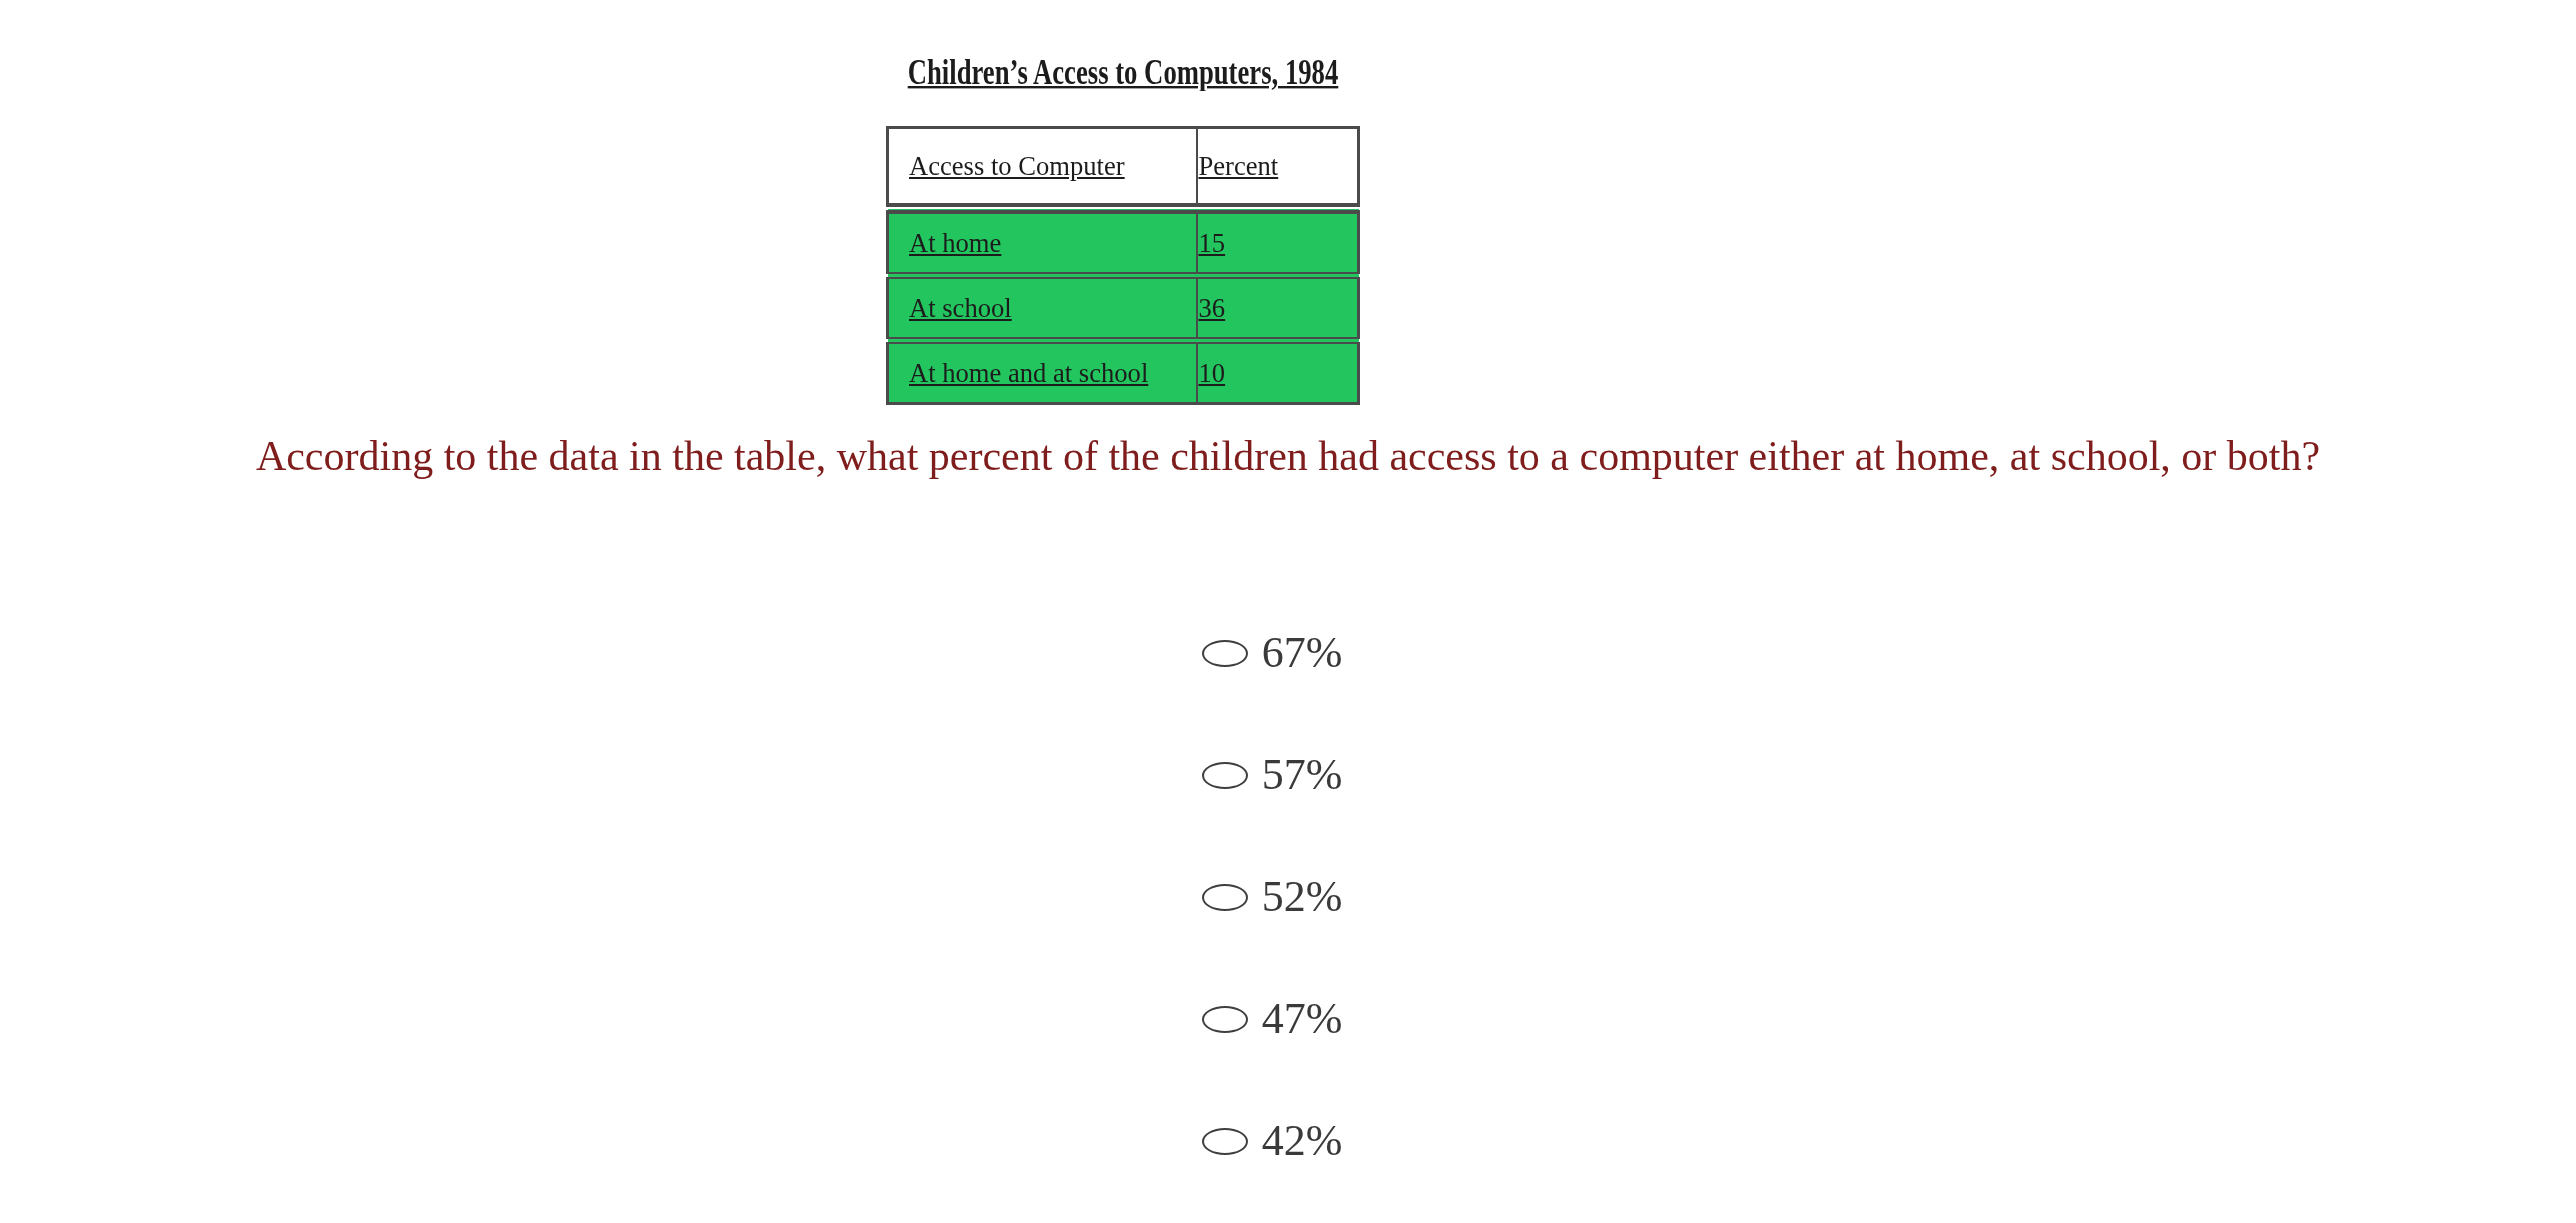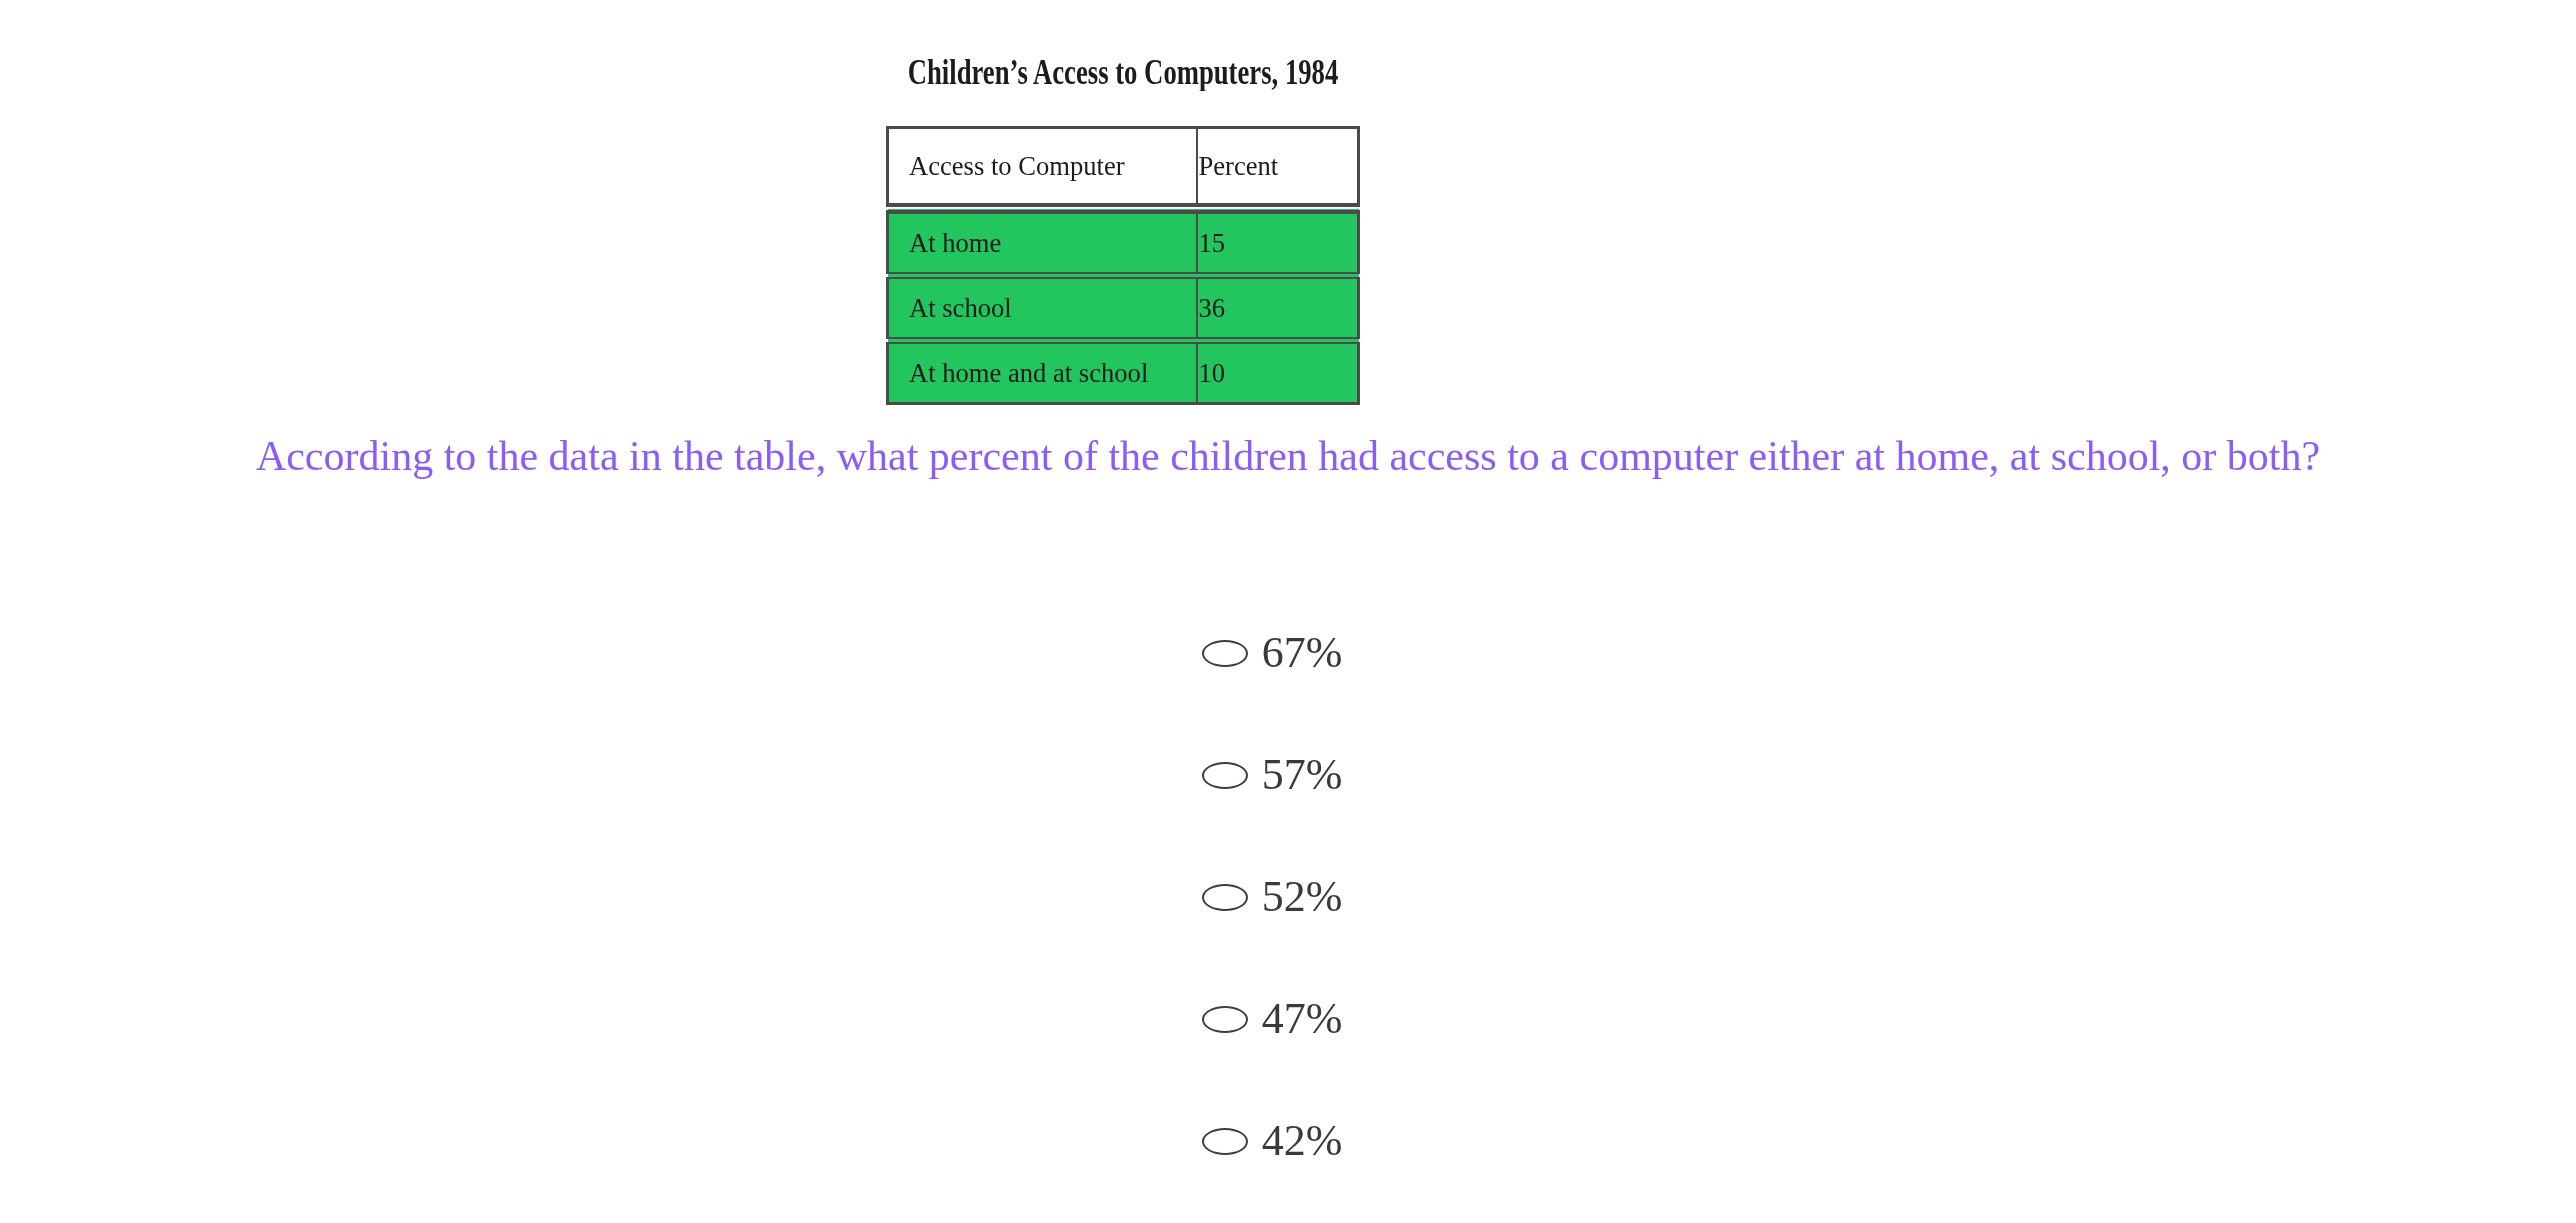--- a/index.html
+++ b/index.html
@@ -16,20 +16,21 @@
   }
 
   
   .scan {
     position: absolute;
     left: 886px;
     top: 50px;
     width: 474px;
     color: #1c1c1c;
     filter: blur(0.5px);
+    text-decoration: underline;
   }
   .scan-title {
     font-weight: 700;
     font-size: 29px;
     line-height: 37px;
     text-align: center;
     white-space: nowrap;
     transform: scale(0.92, 1.2);
     transform-origin: center top;
     margin-bottom: 13px;
@@ -73,21 +74,21 @@
   
   .question {
     position: absolute;
     top: 431px;
     left: 0;
     width: 2576px;
     text-align: center;
     white-space: nowrap;
     font-size: 42px;
     line-height: 50px;
-    color: #8b5cf6;
+    color: #7f1d1d;
   }
 
   
   .options {
     position: absolute;
     left: 1202px;
     top: 625px;
   }
   .option {
     display: flex;

